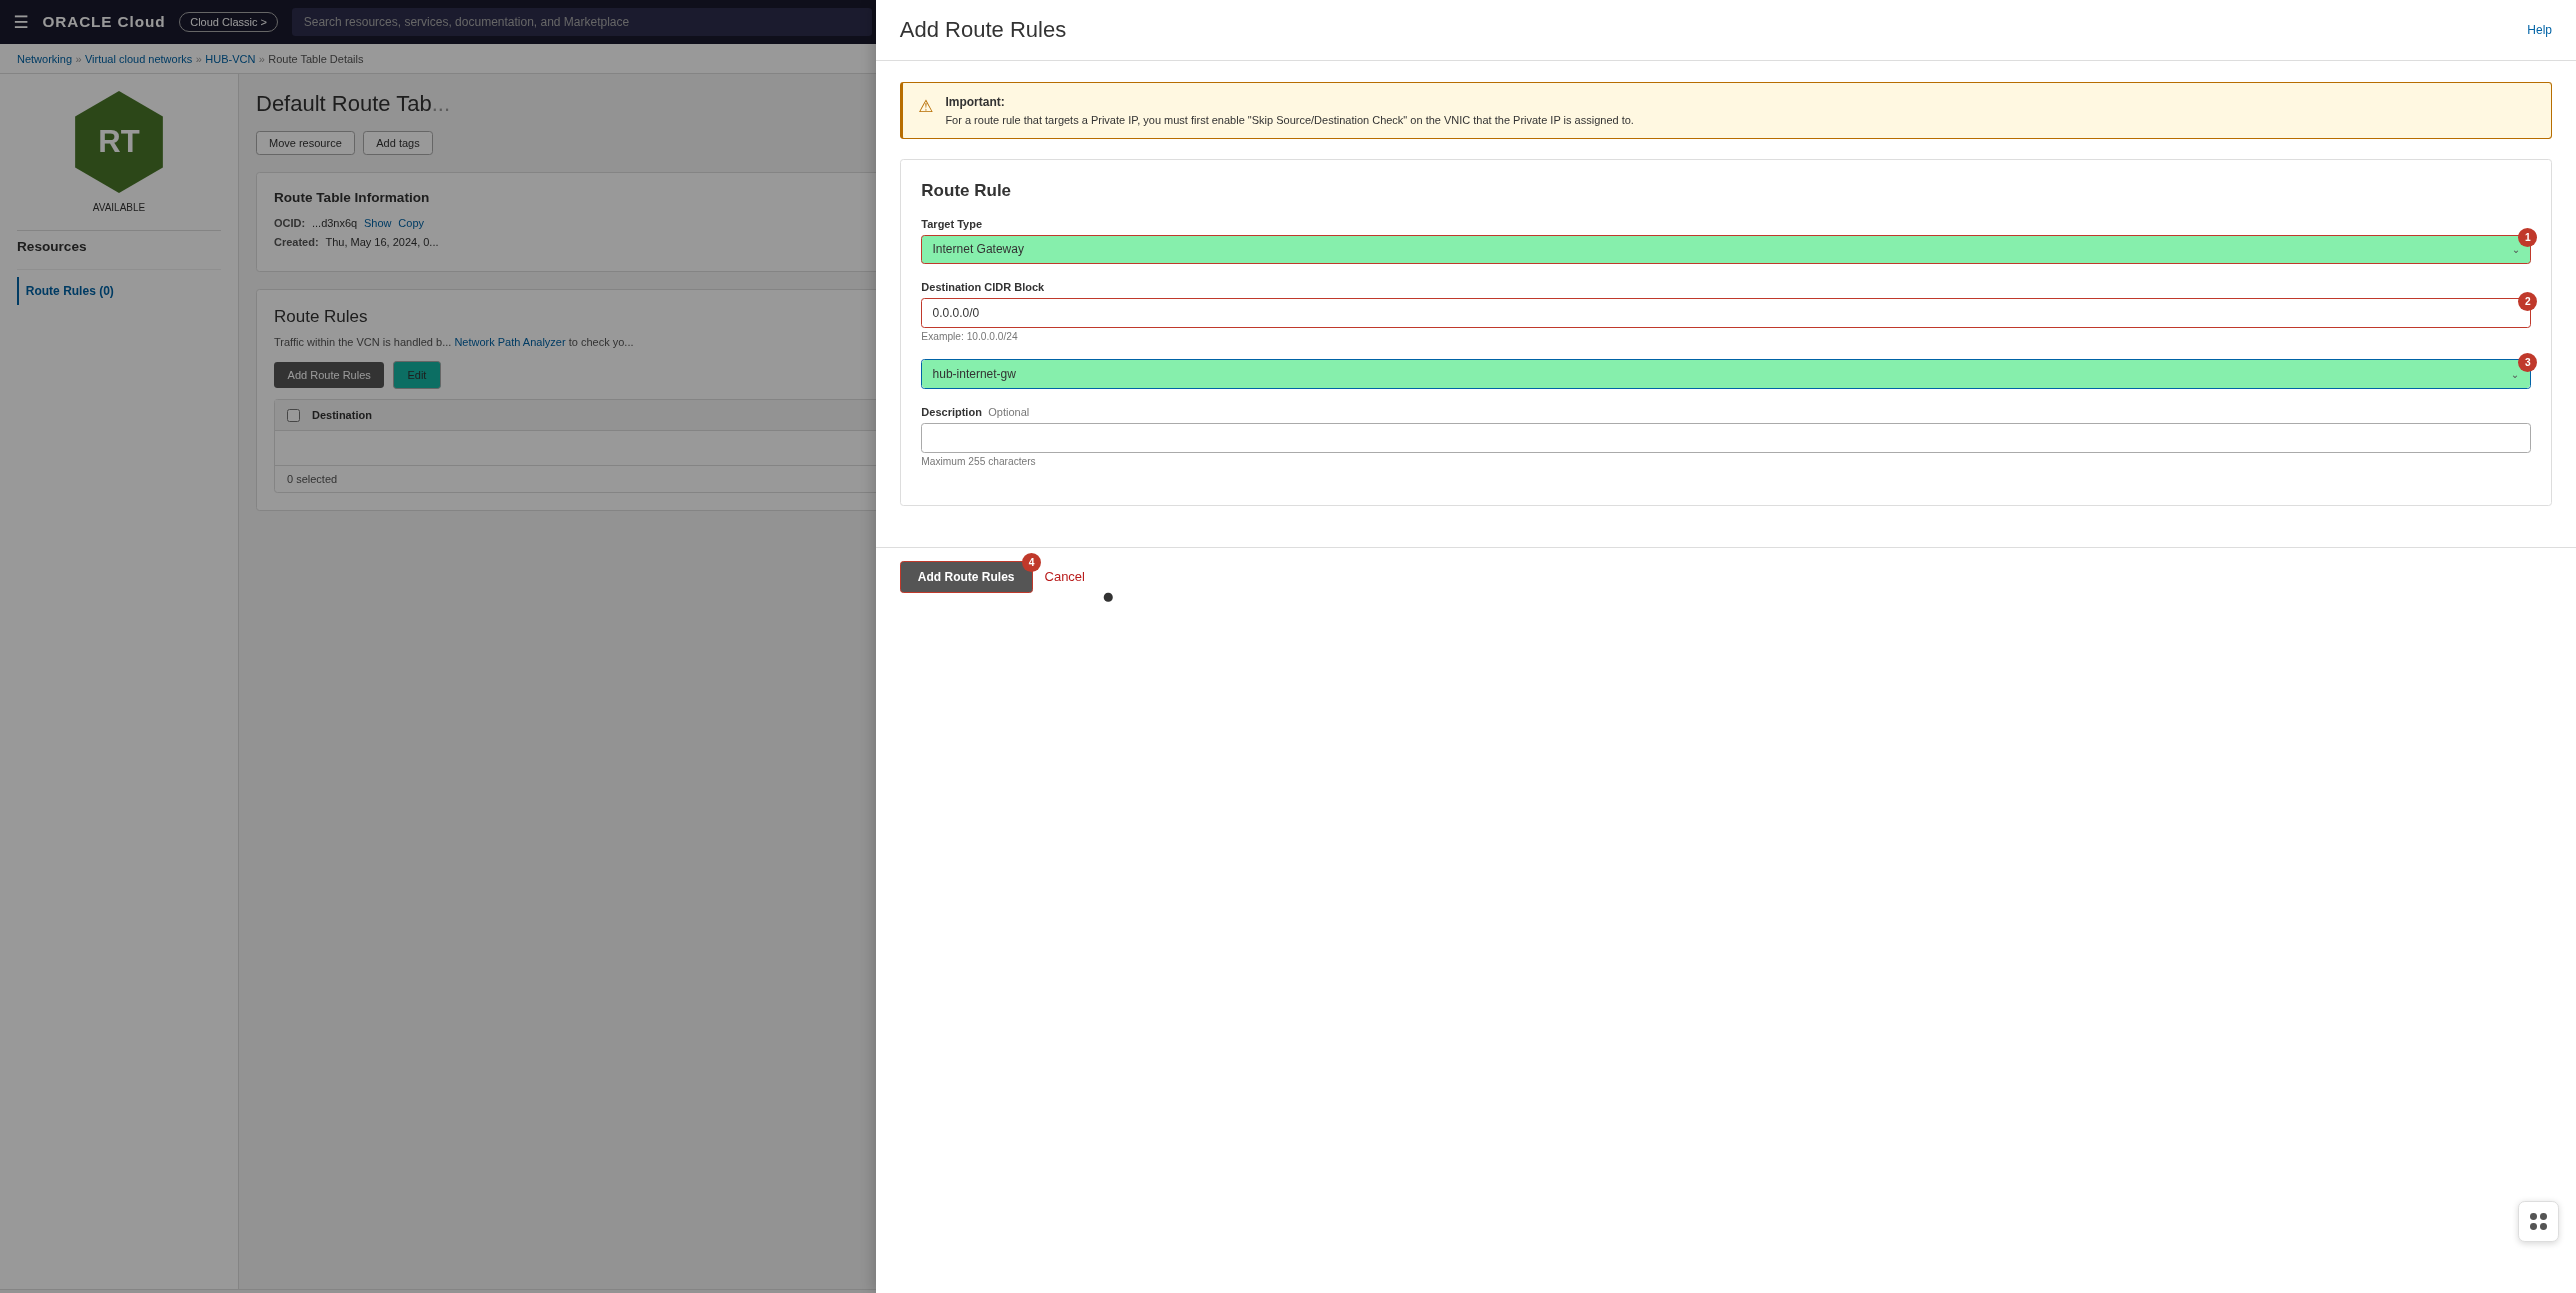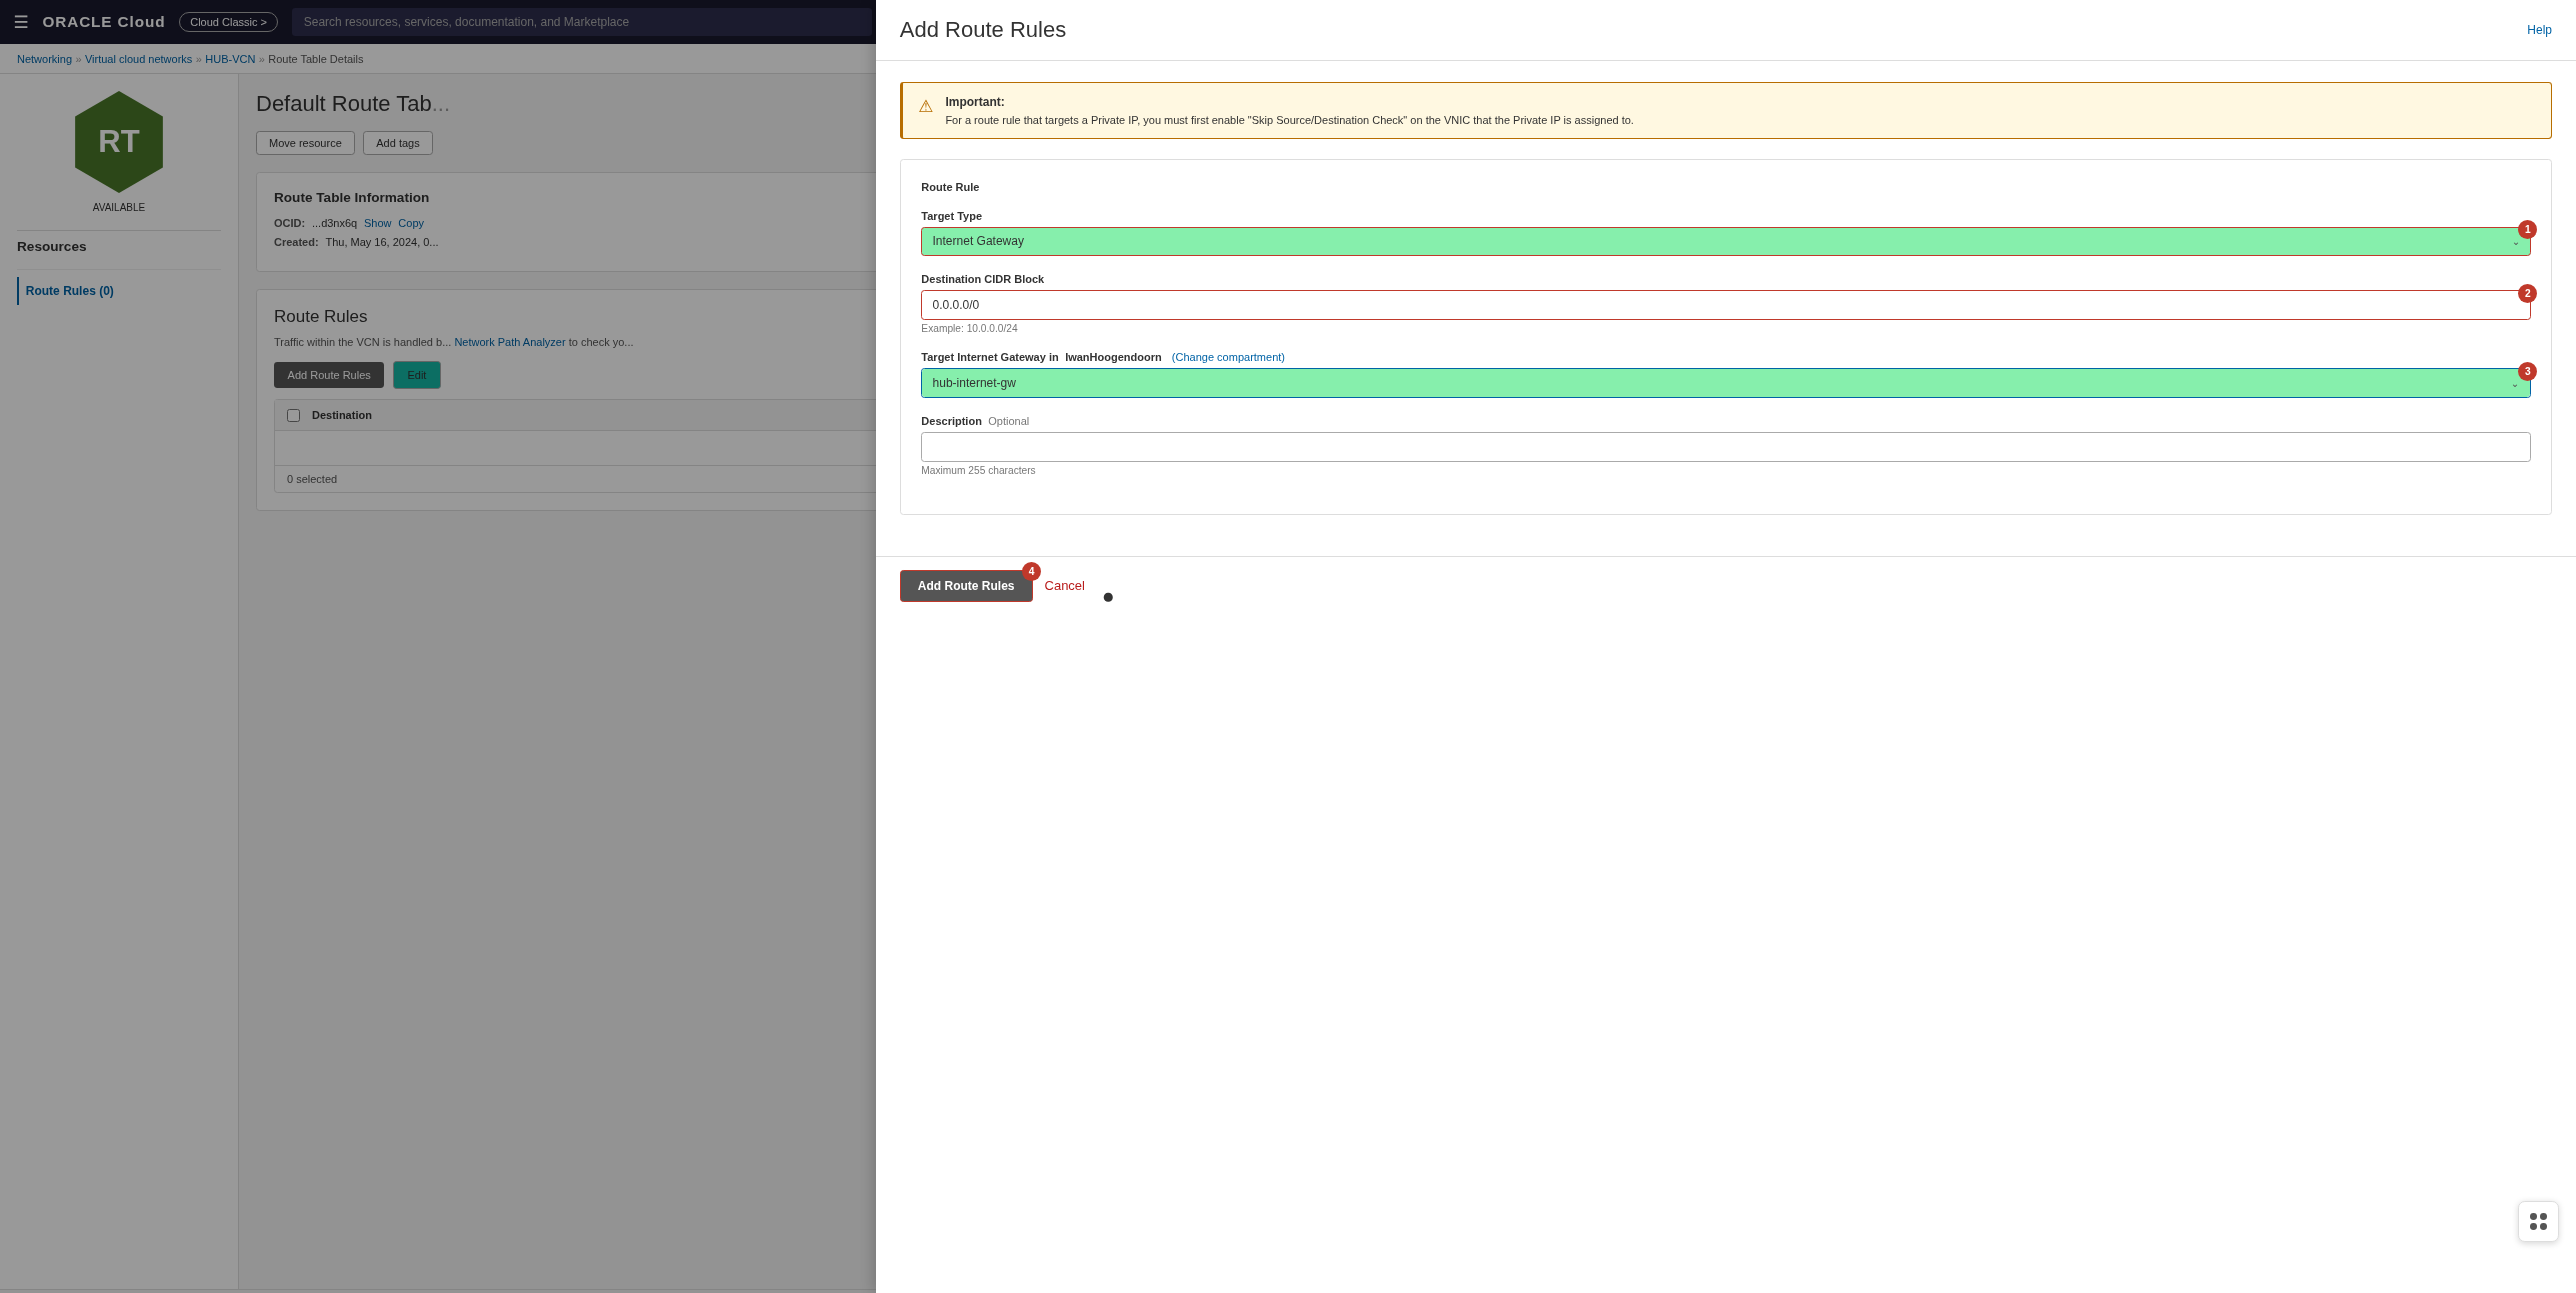--- a/index.html
+++ b/index.html
@@ -117,21 +117,21 @@
       border: 0.9px solid #b76d00; border-left: 3.4px solid #b76d00;
       background: #fff8e1; border-radius: 3.4px; padding: 12px 15.3px;
       display: flex; gap: 12px; margin-bottom: 20.5px;
     }
     .important-icon { color: #b76d00; font-size: 17px; flex-shrink: 0; margin-top: 1.7px; }
     .important-text { font-size: 11px; color: #333; }
     .important-text strong { display: block; margin-bottom: 5.1px; font-size: 12px; }
 
     
     .form-section { border: 0.9px solid #ddd; border-radius: 3.4px; padding: 20.5px; margin-bottom: 20.5px; }
-    .form-section-title { font-size: 11px; font-weight: 600; margin-bottom: 17px; }
+    .form-section-title { font-size: 17px; font-weight: 600; margin-bottom: 17px; }
     .form-group { margin-bottom: 17px; }
     .form-label { font-size: 11px; font-weight: 600; color: #333; margin-bottom: 5.1px; display: block; }
     .form-label-optional { font-weight: 400; color: #777; margin-left: 3.4px; }
     .form-control {
       width: 100%; border: 0.9px solid #aaa; border-radius: 3.4px;
       padding: 6.8px 10.2px; font-size: 12px; color: #333; outline: none;
       background: white;
     }
     .form-control-highlighted {
       border: 1.7px solid #c0392b !important;
@@ -326,27 +326,20 @@
       <div class="form-group">
         <label class="form-label">Destination CIDR Block</label>
         <div style="position:relative; display:inline-block; width:100%;">
           <input type="text" class="form-control form-control-highlighted" value="0.0.0.0/0" style="">
           <span class="step-badge">2</span>
         </div>
         <div class="form-helper">Example: 10.0.0.0/24</div>
       </div>
 
       <div class="form-group">
-        <div class="form-row-label">
-          <label class="form-label" style="margin-bottom:0;">
-            <span>Target Internet Gateway in</span>
-            <strong style="margin: 0 3.4px;">IwanHoogendoorn</strong>
-          </label>
-          <a class="change-compartment">(Change compartment)</a>
-        </div>
         <div style="position:relative; margin-top:5.1px;">
           <div class="select-wrapper" style="border: 1.7px solid #0063a6; border-radius:3.4px;">
             <select class="form-control" style="border:none;">
               <option selected="">hub-internet-gw</option>
             </select>
             <span class="select-arrow">⌄</span>
           </div>
           <span class="step-badge">3</span>
         </div>
       </div>

